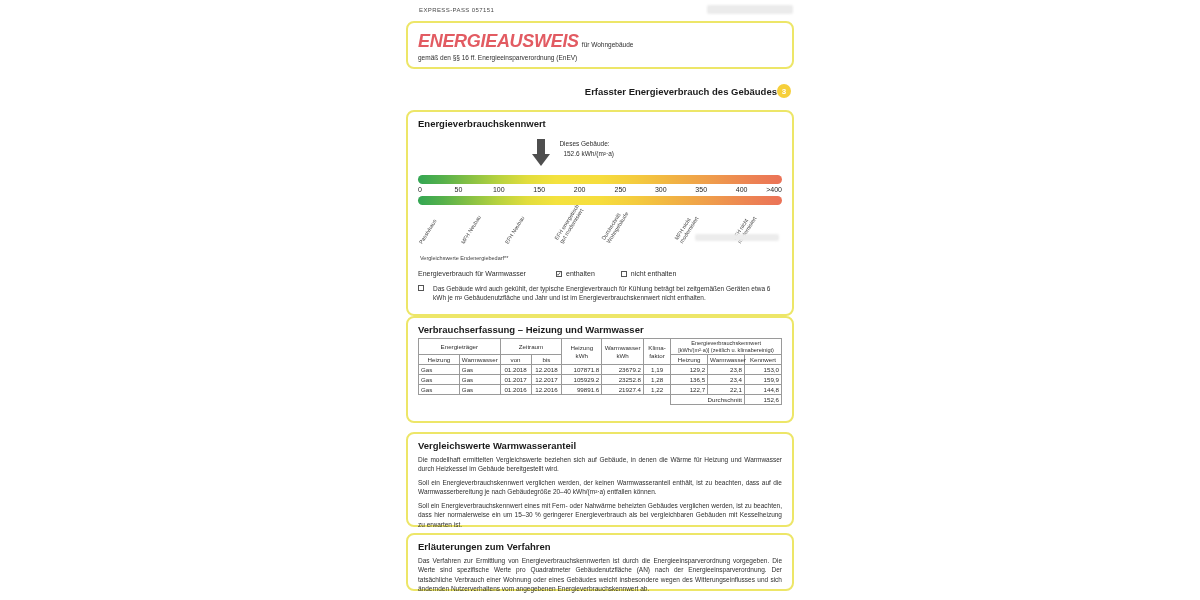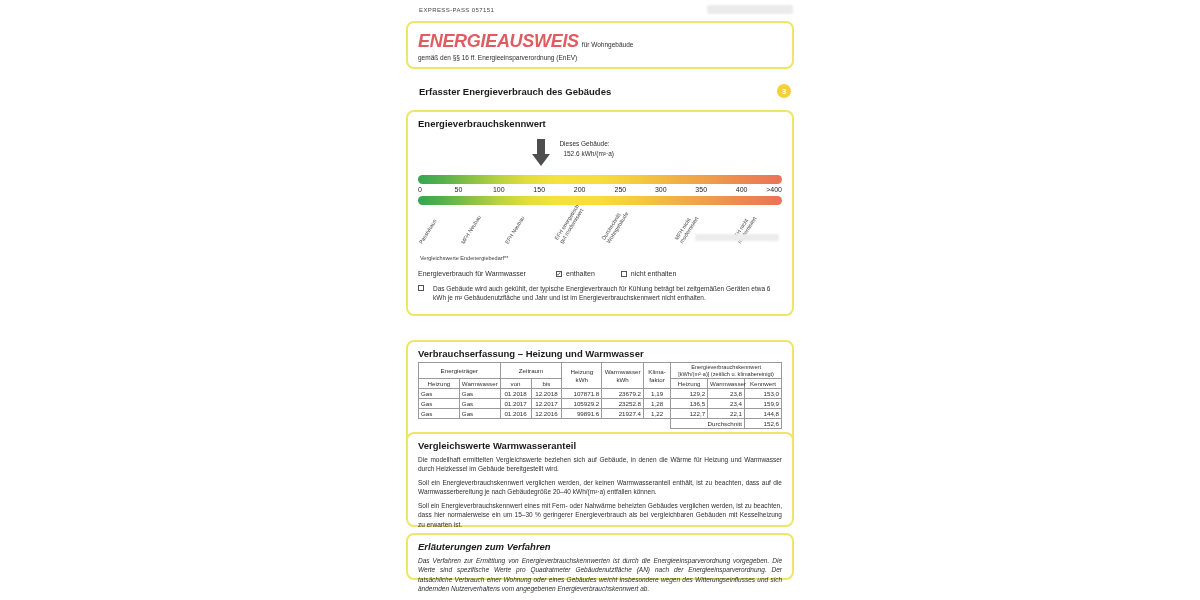--- a/index.html
+++ b/index.html
@@ -11,21 +11,21 @@
   .smudge-top { position:absolute; top:5px; left:302px; width:86px; height:9px; background:#ebebeb; border-radius:2px; filter:blur(1px); }
   .smudge-mid { position:absolute; bottom:14px; left:76%; width:84px; height:7px; background:#ececec; border-radius:2px; filter:blur(1px); }
 
   .ybox { position:absolute; left:1px; right:1px; background:#fff; border:2px solid #ede668; border-radius:8px; padding:6px 10px; }
   .header-box { top:21px; height:48px; }
   .brand-row { margin-top:2px; white-space:nowrap; }
   .brand { font-size:18px; font-weight:bold; font-style:italic; letter-spacing:-.3px; color:#e25b62; }
   .brand-suffix { font-size:6.5px; color:#2e2e2e; margin-left:3px; }
   .subtitle { font-size:6.5px; color:#2e2e2e; margin-top:2px; }
 
-  .section-row { position:absolute; top:84px; left:14px; right:4px; display:flex; align-items:center; justify-content:space-between; }
+  .section-row { position:absolute; top:84px; left:14px; right:4px; display:flex; align-items:center; justify-content:flex-end; }
   .section-title { font-size:9.5px; font-weight:bold; color:#1b1b1b; }
   .badge { width:14px; height:14px; border-radius:50%; background:#f6cf3a; color:#fff; font-size:8px; font-weight:bold; display:flex; align-items:center; justify-content:center; }
 
   .box-title { font-size:9.5px; font-weight:bold; color:#1b1b1b; }
 
   .box1 { top:110px; height:206px; }
   .scale-wrap { position:relative; margin-top:2px; }
   .arrow-zone { position:relative; height:44px; }
   .arrow { position:absolute; left:33.9%; top:8px; transform:translateX(-50%); display:flex; flex-direction:column; align-items:center; }
   .arrow-stem { width:8px; height:15px; background:#4e4e4e; }
@@ -41,33 +41,33 @@
   .rot-label { position:absolute; bottom:10px; font-size:5.5px; line-height:1.15; color:#3f3f3f; white-space:pre-line; transform:rotate(-58deg); transform-origin:left bottom; }
   .footnote { font-size:5.5px; color:#3f3f3f; margin-left:2px; }
   .ww-row { display:flex; align-items:center; margin-top:9px; font-size:7px; color:#2e2e2e; }
   .ww-label { width:138px; }
   .cb { display:inline-flex; align-items:center; margin-right:26px; }
   .cb-box { width:6px; height:6px; border:1px solid #555; margin-right:4px; display:inline-flex; align-items:center; justify-content:center; font-size:6px; line-height:1; color:#222; background:#fff; }
   .cooling { display:flex; margin-top:7px; font-size:6.5px; line-height:1.45; color:#2e2e2e; }
   .cooling .cb-box { margin-top:1px; flex:0 0 auto; }
   .cooling-text { margin-left:5px; }
 
-  .box2 { top:340px; height:107px; }
+  .box2 { top:316px; height:107px; }
   table { width:100%; border-collapse:collapse; margin-top:3px; table-layout:fixed; }
   th, td { border:1px solid #9a9a9a; font-weight:normal; font-size:6.2px; padding:1px 2px; color:#2e2e2e; text-align:center; vertical-align:middle; }
   th.pre, td.pre { white-space:pre-line; line-height:1.2; }
   th.kwgroup { font-size:5.6px; }
   td.lft { text-align:left; }
   td.rgt { text-align:right; }
   tr.avg td { border:none; }
   tr.avg td.bordered { border:1px solid #9a9a9a; }
   td.avg-label { text-align:right; }
 
   .box3 { top:432px; height:95px; }
-  .box4 { top:533px; height:47px;font-style:italic; }
+  .box4 { top:533px; height:58px; }
   .para { font-size:6.5px; line-height:1.45; color:#2e2e2e; margin-top:4px; text-align:justify; }
 </style>
 </head>
 <body>
 
 <div class="page">
   <div class="doc">
 
     <div class="express-pass">EXPRESS-PASS 057151</div>
     <div class="smudge-top"></div>

